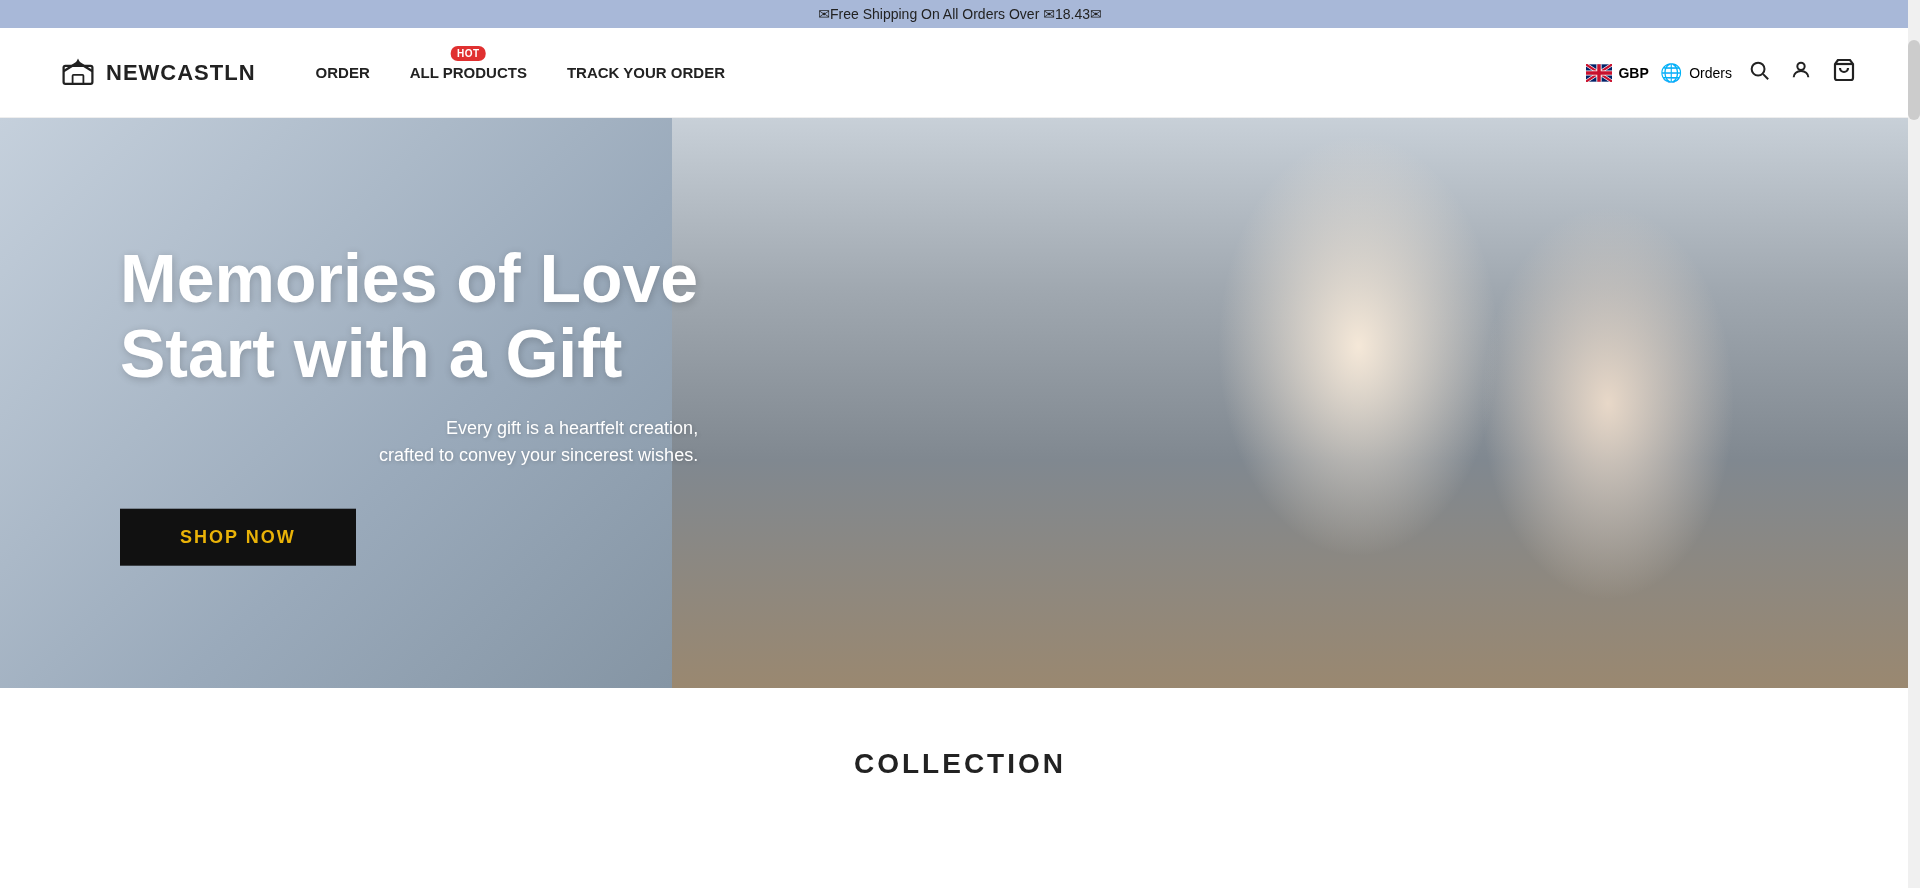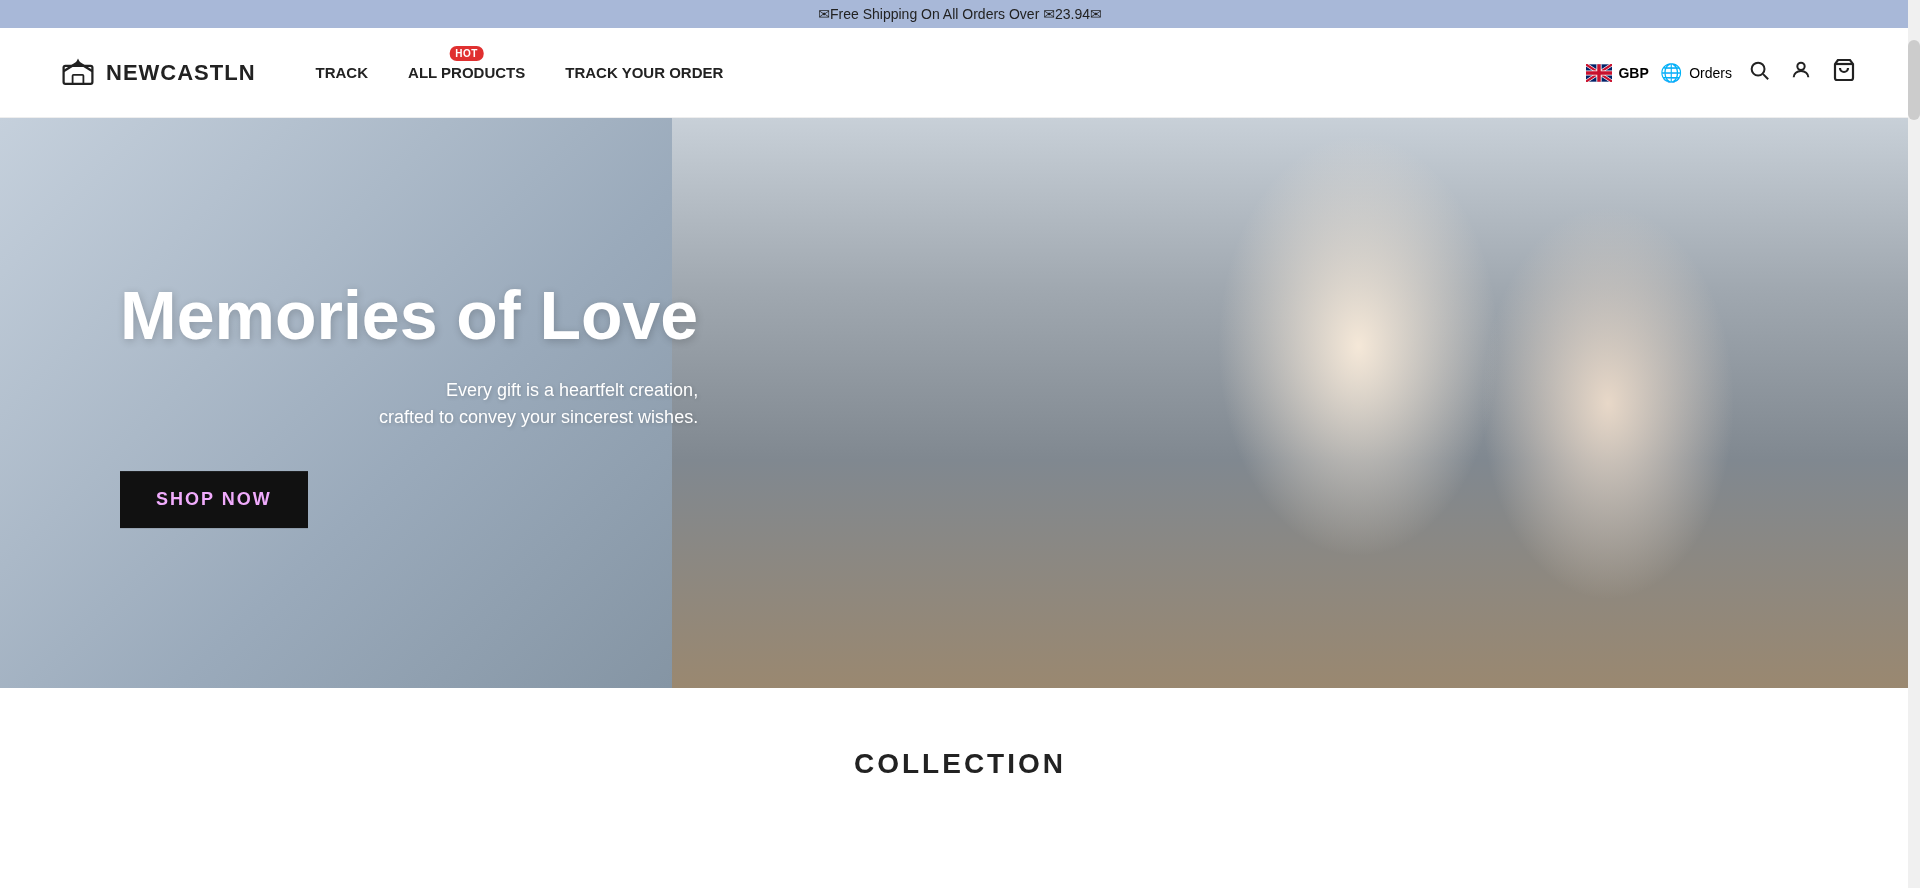--- a/index.html
+++ b/index.html
@@ -176,25 +176,25 @@
       font-weight: 400;
       line-height: 1.5;
       margin-bottom: 40px;
       text-shadow: 1px 1px 4px rgba(0,0,0,0.2);
       text-align: right;
     }
 
     .shop-now-btn {
       display: inline-block;
       background: #111;
-      color: #f0abfc;
+      color: #eab308;
       font-size: 18px;
       font-weight: 700;
       letter-spacing: 2px;
-      padding: 18px 36px;
+      padding: 18px 60px;
       border: none;
       cursor: pointer;
       text-transform: uppercase;
     }
 
     
     .collection-section {
       text-align: center;
       padding: 60px 16px 30px;
       background: #fff;
@@ -223,39 +223,39 @@
       background: #ccc;
       border-radius: 6px;
       margin-top: 40px;
     }
   </style>
 </head>
 <body>
 
 <div class="announcement-bar">
   <span>
-    ✉Free Shipping On All Orders Over ✉23.94✉
+    ✉Free Shipping On All Orders Over ✉18.43✉
   </span>
 </div>
 
 <header class="header">
   <div class="header-left">
 
     <a class="logo" href="#">
       <svg class="logo-icon" viewBox="0 0 40 40" fill="none" xmlns="http://www.w3.org/2000/svg">
         <rect x="4" y="12" width="32" height="20" rx="2" stroke="#222" stroke-width="2.5" fill="none"></rect>
         <path d="M4 18 L20 8 L36 18" stroke="#222" stroke-width="2.5" fill="none"></path>
         <rect x="14" y="22" width="12" height="10" rx="1" stroke="#222" stroke-width="2" fill="none"></rect>
         <polygon points="20,4 24,12 16,12" fill="#222"></polygon>
       </svg>
       <span>NEWCASTLN</span>
     </a>
 
     <nav>
-      <a class="nav-item" href="#">TRACK</a>
+      <a class="nav-item" href="#">ORDER</a>
 
       <a class="nav-item nav-item-products" href="#">
         <span class="hot-badge">HOT</span>
         ALL PRODUCTS
       </a>
 
       <a class="nav-item" href="#">TRACK YOUR ORDER</a>
     </nav>
   </div>
 
@@ -305,20 +305,21 @@
 <section class="hero">
   <div class="hero-bg"></div>
 
   <div class="hero-image-area">
     <div class="hero-photo-sim"></div>
   </div>
 
   <div class="hero-content">
     <h1 class="hero-title">
       <span>Memories of Love</span><br>
+      <span>Start with a Gift</span>
     </h1>
     <p class="hero-subtitle">
       Every gift is a heartfelt creation,<br>crafted to convey your sincerest wishes.
     </p>
     <button class="shop-now-btn">SHOP NOW</button>
   </div>
 </section>
 
 <section class="collection-section">
   <h2 class="collection-title">COLLECTION</h2>

